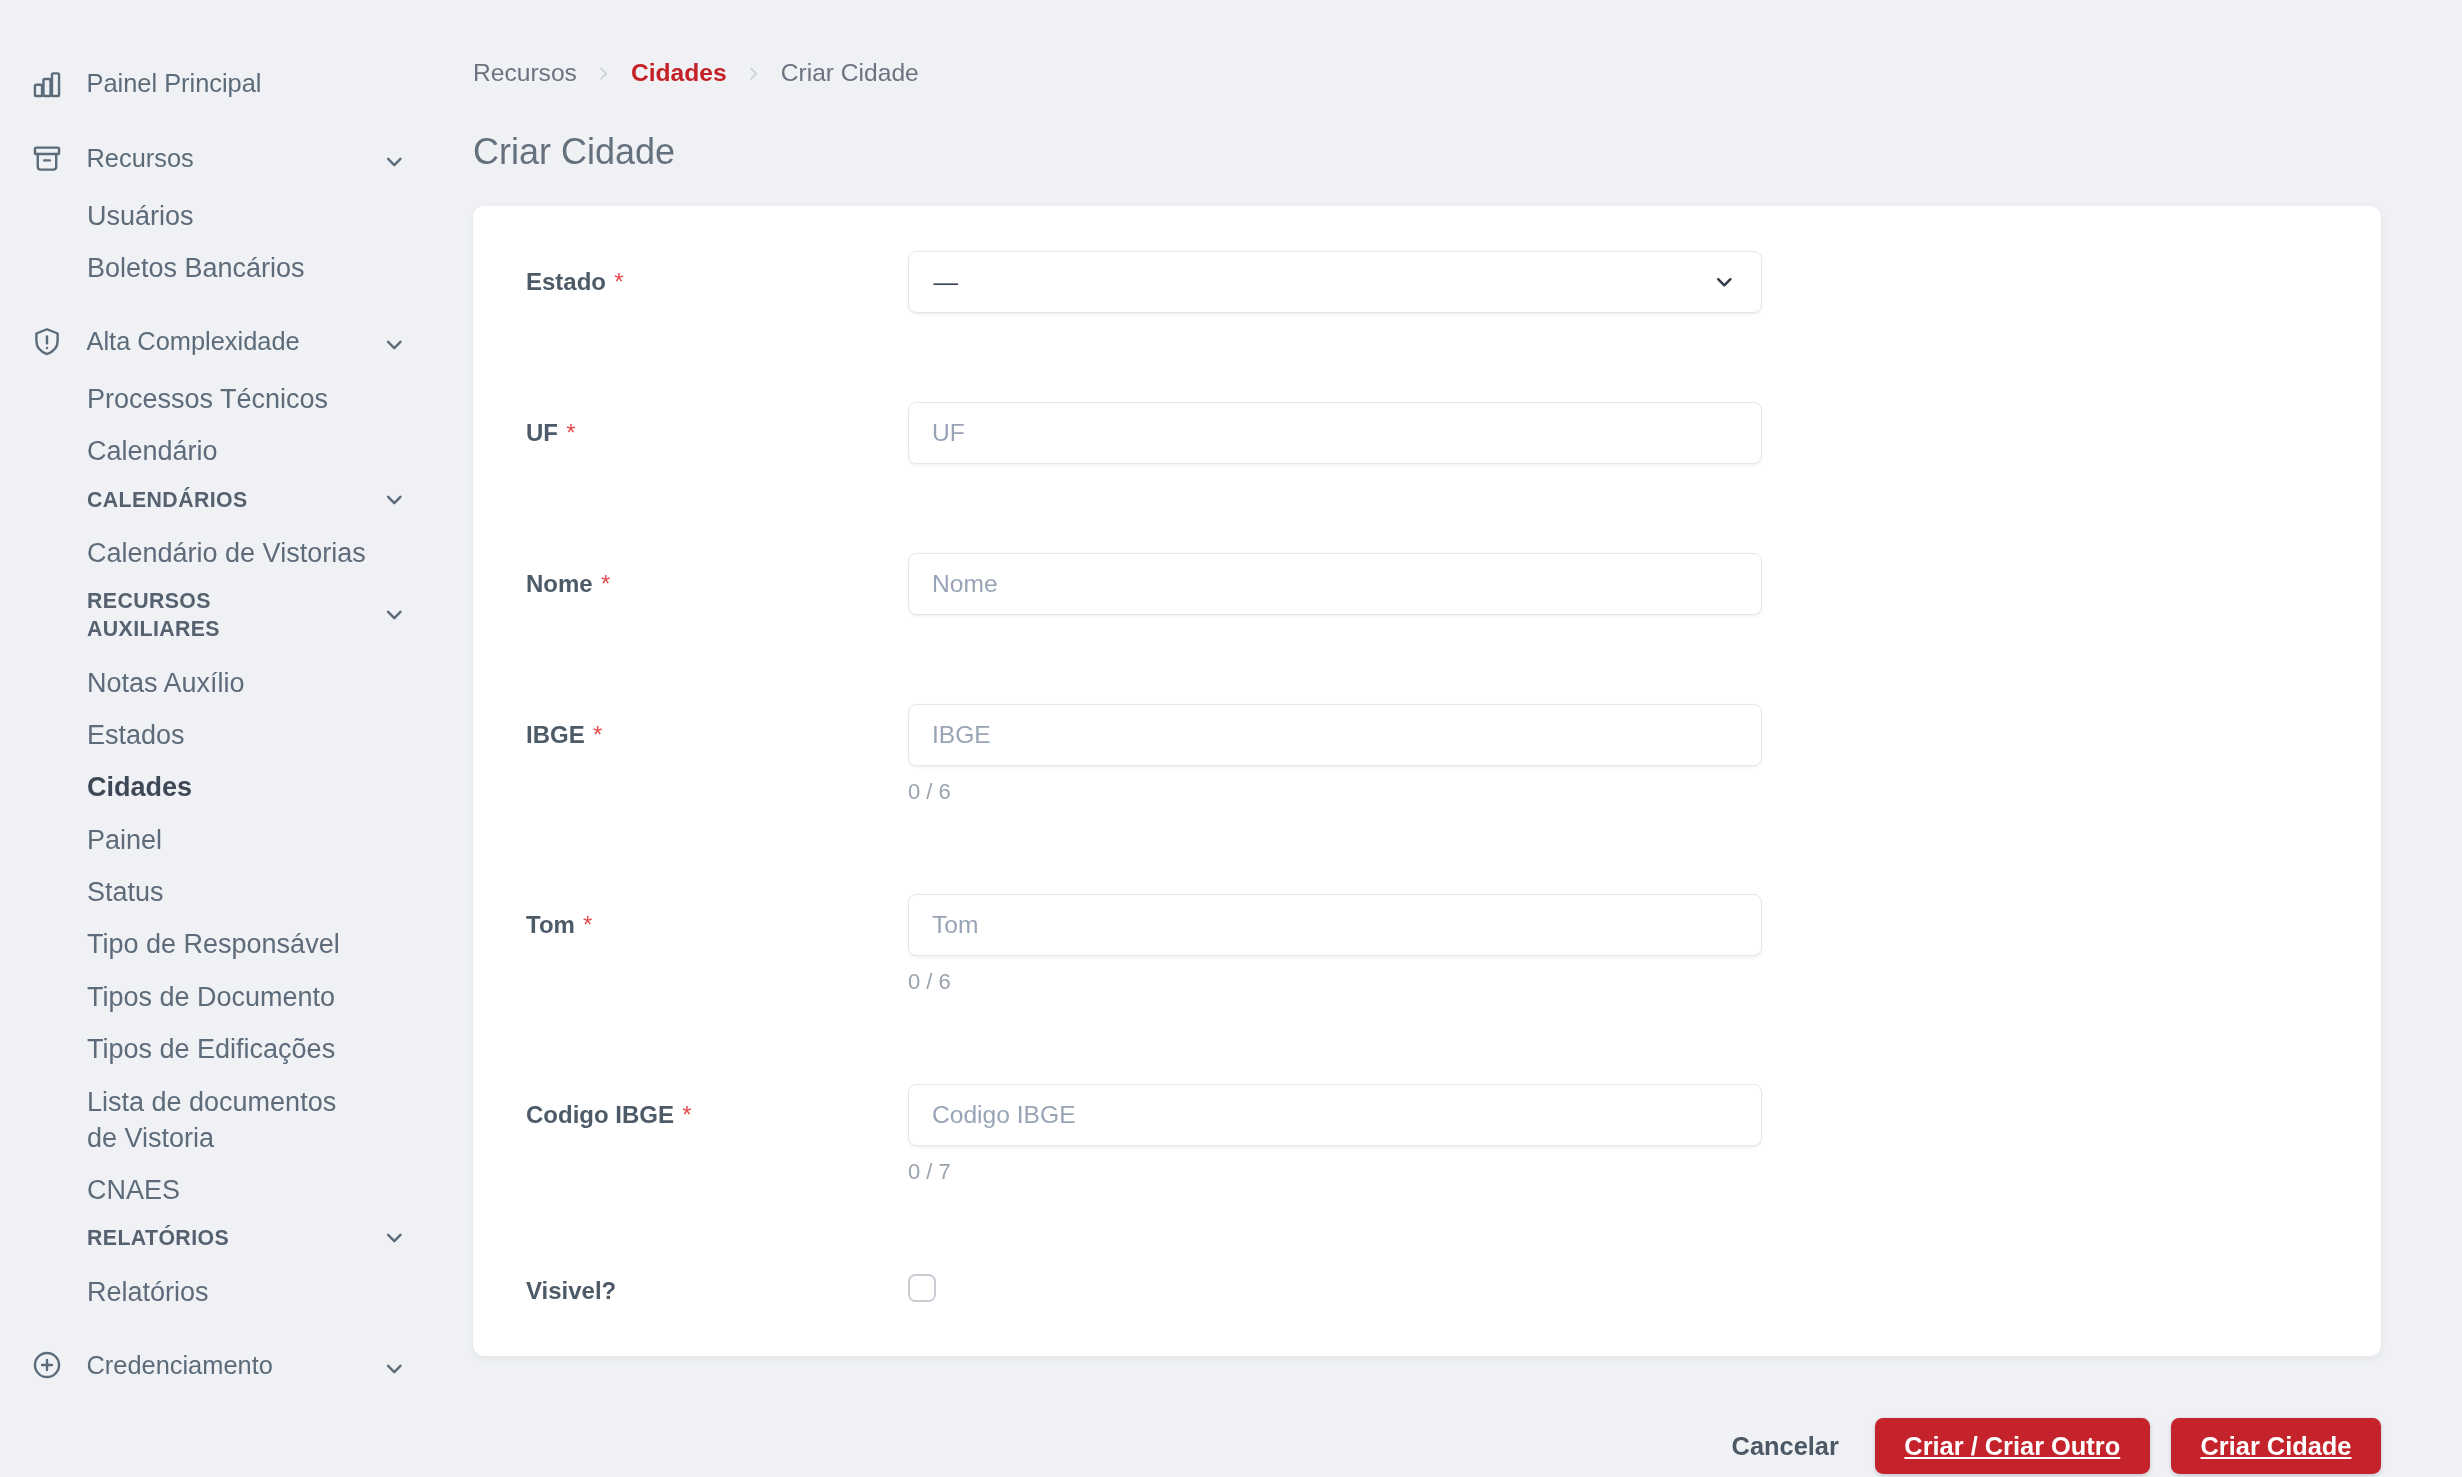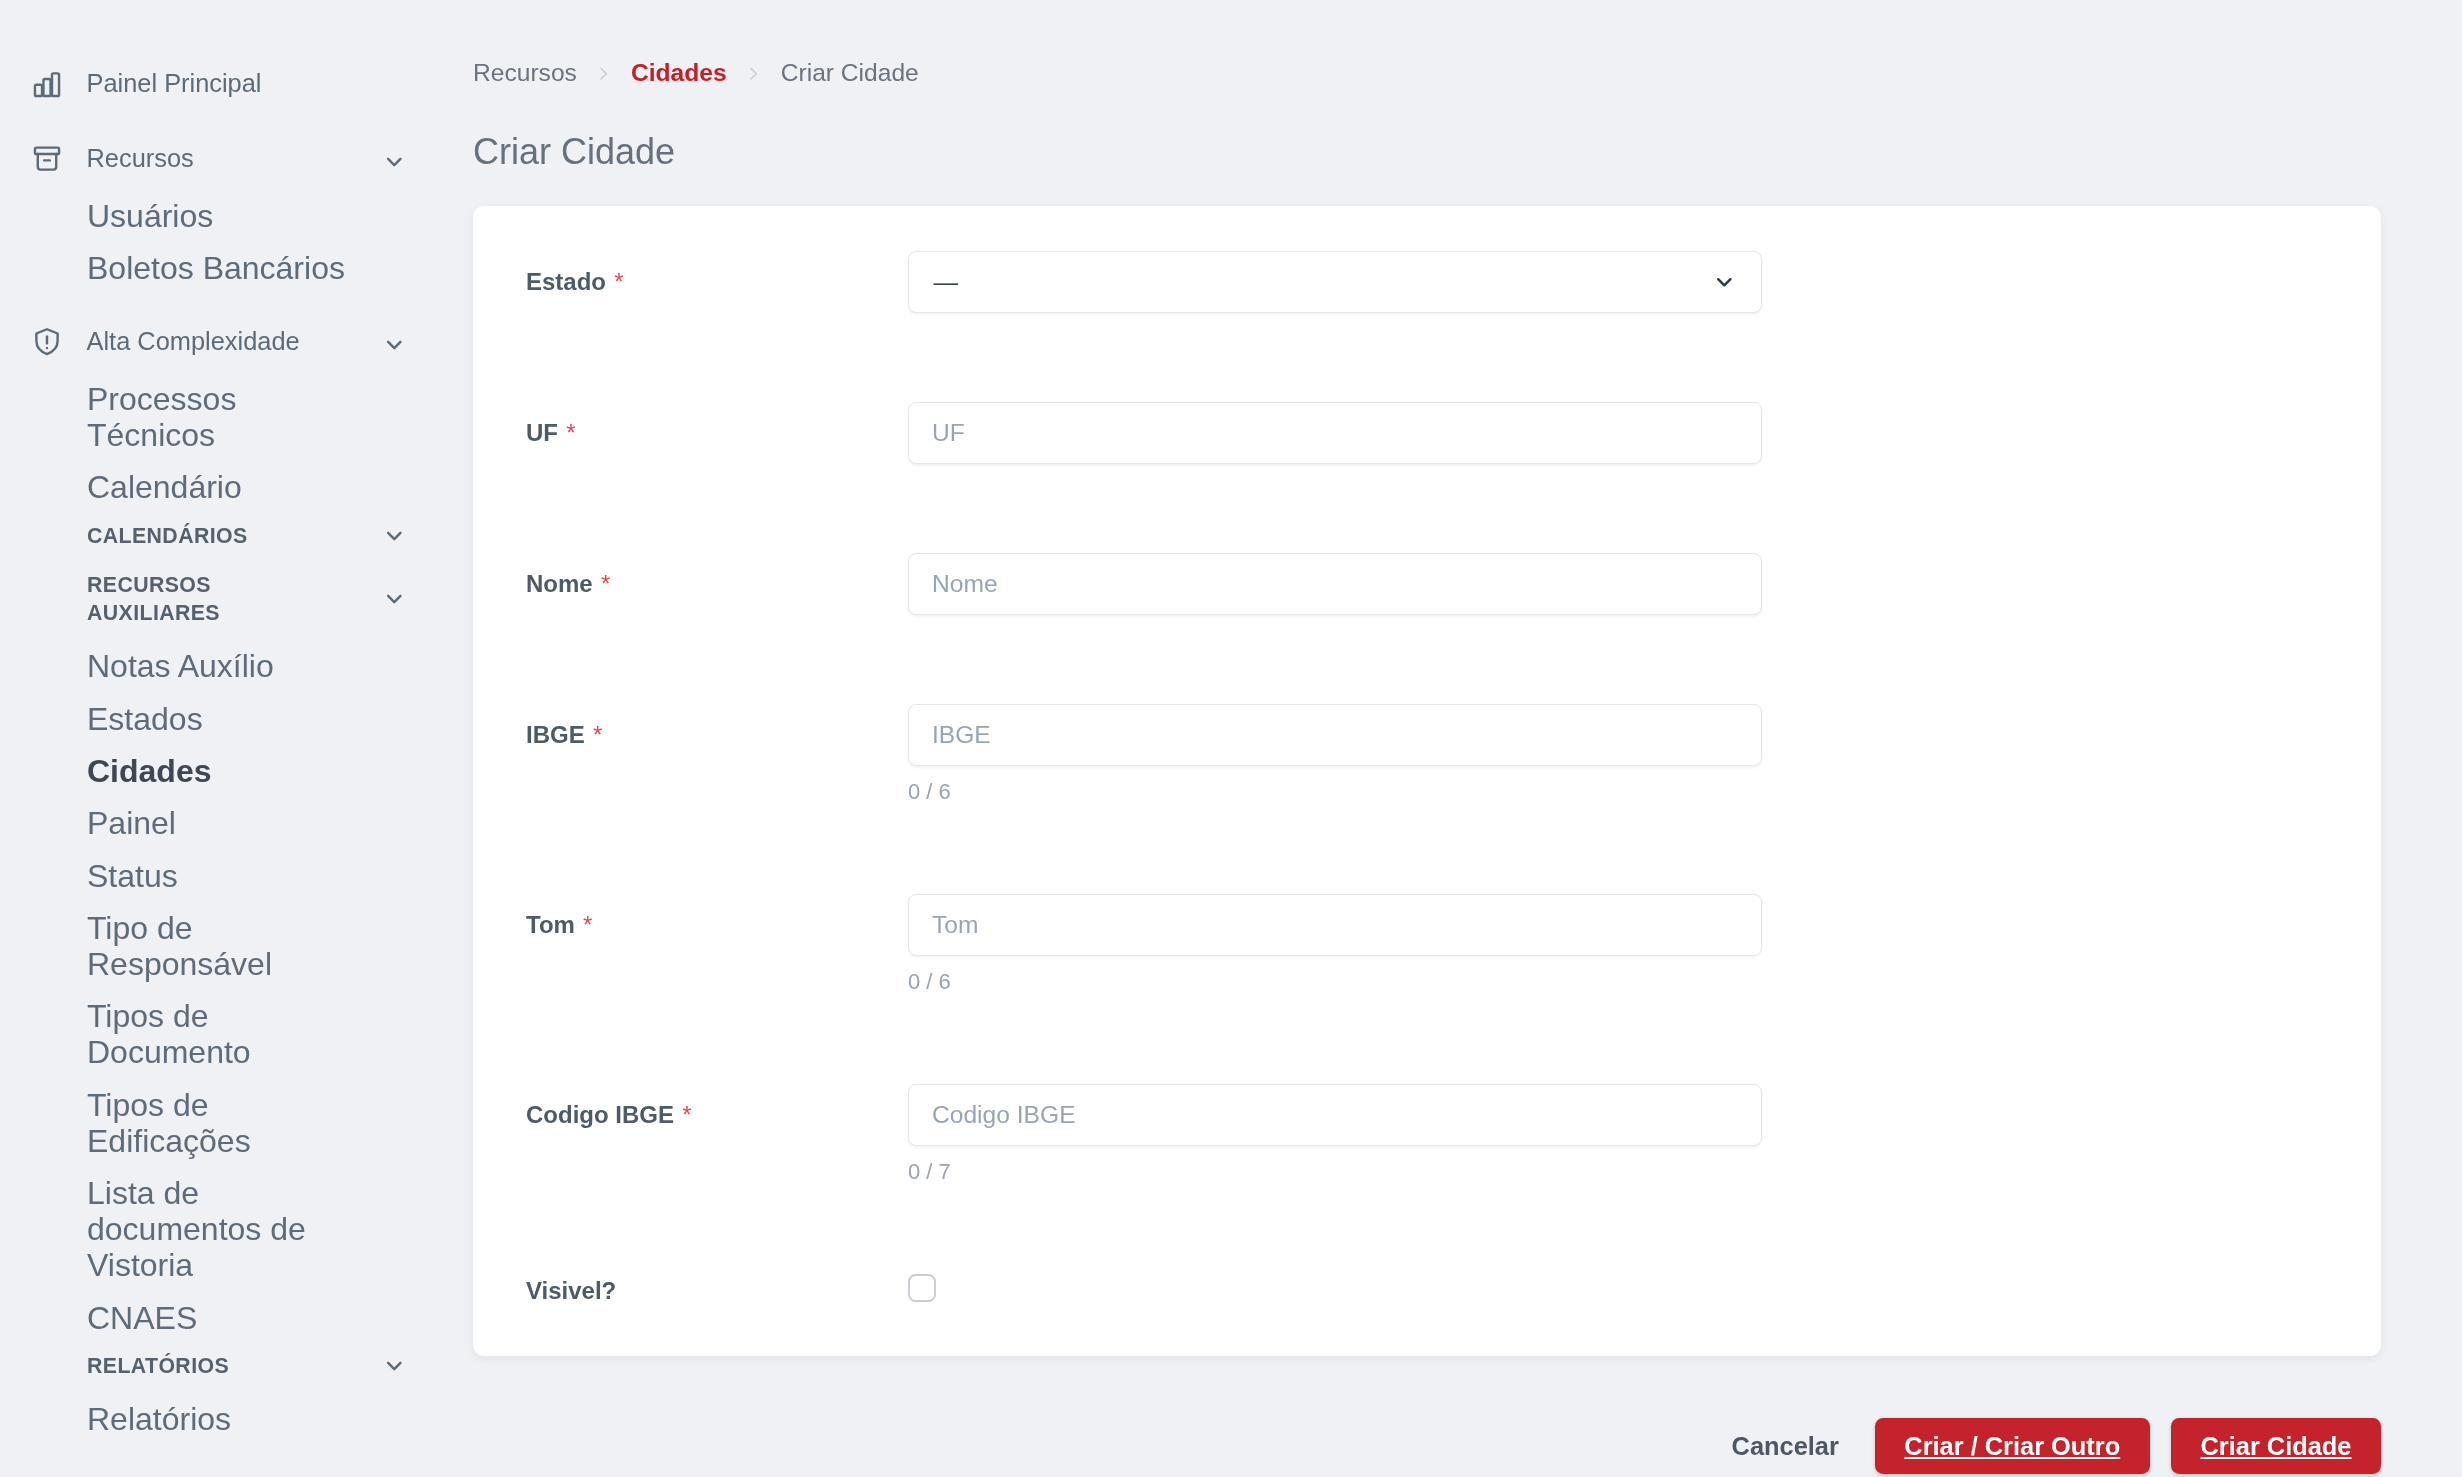--- a/index.html
+++ b/index.html
@@ -17,21 +17,21 @@
   .sidebar { width:443px; flex:none; padding-top:64px; overflow:hidden; }
   .nav-main {
     position:relative; display:flex; align-items:flex-start;
     padding:0 72px 0 29.5px; margin-bottom:19.7px;
     font-size:25.4px; line-height:39px; color:#5c6b7a; cursor:pointer;
   }
   .nav-main .nav-icon { width:34px; height:34px; flex:none; margin-right:23px; margin-top:2.5px; color:#5c6b7a; }
   .nav-main .nav-label { max-width:222px;text-align:center; }
   .nav-sub {
     padding:0 72px 0 87px; margin-bottom:16.4px;
-    font-size:32px; line-height:36px; color:#5e6b7b; cursor:pointer; max-width:443px;
+    font-size:27px; line-height:36px; color:#5e6b7b; cursor:pointer; max-width:443px;
   }
   .nav-sub.active { font-weight:700; color:#3d4755; }
   .nav-section {
     position:relative; padding:0 72px 0 87px; margin-bottom:21.3px;
     font-size:21.3px; line-height:28px; font-weight:700; letter-spacing:0.4px;
     color:#55616f; cursor:pointer;
   }
   .nav-section .nav-label { display:inline-block; max-width:222px; }
   .group-gap { margin-top:36px; }
   .nav-chevron {
@@ -142,20 +142,23 @@
   </div>
     <div class="nav-sub">
     <span class="nav-label">Calendário</span>
   </div>
     <div class="nav-section">
     <span class="nav-label">CALENDÁRIOS</span>
     <span class="nav-chevron"><svg viewBox="0 0 24 24" fill="none" stroke="currentColor" stroke-width="2.4" stroke-linecap="round" stroke-linejoin="round">
           <polyline points="6 9 12 15 18 9"></polyline>
         </svg></span>
   </div>
+    <div class="nav-sub">
+    <span class="nav-label">Calendário de Vistorias</span>
+  </div>
     <div class="nav-section">
     <span class="nav-label">RECURSOS AUXILIARES</span>
     <span class="nav-chevron"><svg viewBox="0 0 24 24" fill="none" stroke="currentColor" stroke-width="2.4" stroke-linecap="round" stroke-linejoin="round">
           <polyline points="6 9 12 15 18 9"></polyline>
         </svg></span>
   </div>
     <div class="nav-sub">
     <span class="nav-label">Notas Auxílio</span>
   </div>
     <div class="nav-sub">

